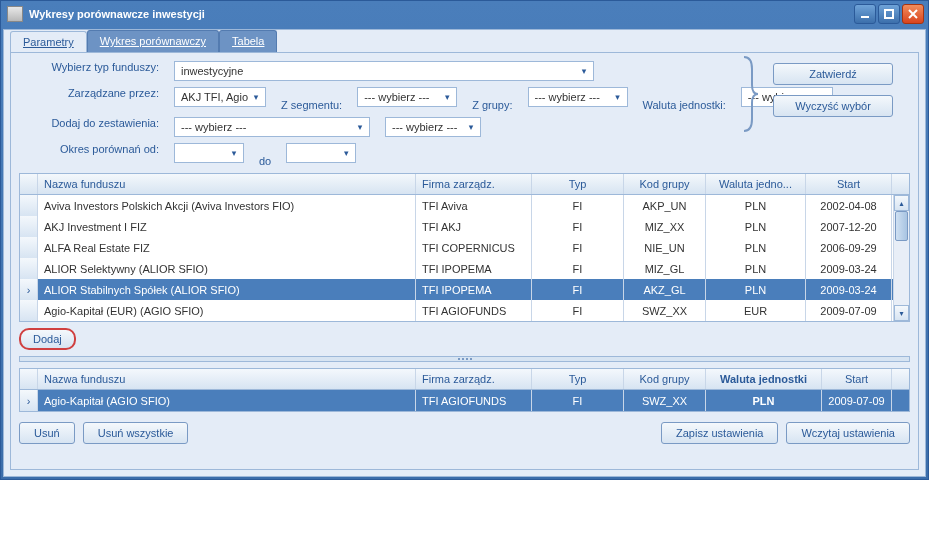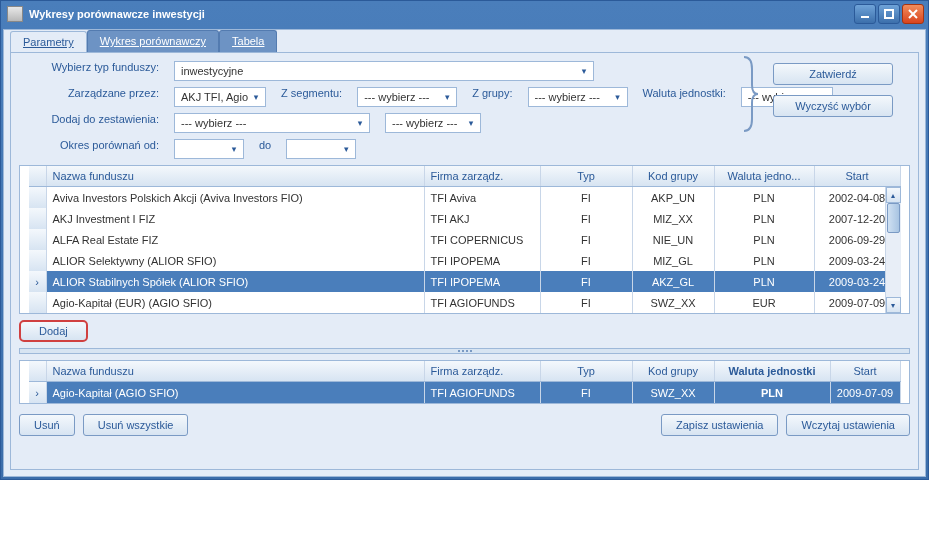--- a/index.html
+++ b/index.html
@@ -18,34 +18,34 @@
 
 .tabs { display: flex; height: 22px; background: #e4ecf7; padding-left: 6px; }
 .tab { padding: 4px 12px 3px; background: #6d93c4; color: #fff; border: 1px solid #537bb0; border-bottom: none; margin-right: 0; border-radius: 3px 3px 0 0; cursor: pointer; text-decoration: underline; }
 .tab.active { background: #e4ecf7; color: #2b5a99; border-color: #9db8d9; position: relative; top: 1px; }
 
 .tabpage { flex: 1; border: 1px solid #9db8d9; margin: 0 6px 6px; background: #e4ecf7; display: flex; flex-direction: column; padding: 8px; gap: 6px; position: relative; }
 
 .form-rows { display: flex; flex-direction: column; gap: 6px; color: #2b5a99; }
 .row { display: flex; align-items: flex-start; gap: 15px; }
 .lbl { text-align: right; width: 140px; }
-.lbl.short { width: auto; }
+.lbl.short { width: auto; margin-top: 12px; }
 
 .combo { height: 20px; background: #fff; border: 1px solid #9db8d9; display: inline-flex; align-items: center; padding: 0 2px 0 6px; color: #333; cursor: pointer; }
 .combo .txt { flex: 1; white-space: nowrap; overflow: hidden; }
 .combo .dd { width: 14px; text-align: center; color: #2b5a99; font-size: 9px; }
 
 .right-actions { position: absolute; right: 10px; top: 10px; width: 150px; display: flex; flex-direction: column; gap: 10px; align-items: center; }
 .brace { position: absolute; right: 158px; top: 2px; width: 20px; height: 78px; }
 .brace svg { width: 100%; height: 100%; }
 
 .btn { height: 22px; padding: 0 14px; background: linear-gradient(#f4f8fc, #d7e4f2); border: 1px solid #7a9ac4; border-radius: 3px; color: #2b5a99; cursor: pointer; display: inline-flex; align-items: center; justify-content: center; }
 .btn.wide { width: 120px; }
 
-.grid-wrap { border: 1px solid #9db8d9; background: #fff; display: flex; flex-direction: column; align-items: center; }
+.grid-wrap { border: 1px solid #9db8d9; background: #fff; display: flex; flex-direction: column; }
 .grid-head { display: flex; background: linear-gradient(#f4f8fc, #d7e4f2); border-bottom: 1px solid #9db8d9; }
 .gh, .gc { border-right: 1px solid #c8d6e8; padding: 4px 6px; overflow: hidden; white-space: nowrap; text-overflow: ellipsis; }
 .gh { color: #2b5a99; text-align: center; }
 .col-ind { width: 18px; border-right: 1px solid #c8d6e8; }
 .col-name { width: 378px; text-align: left !important; }
 .col-firm { width: 116px; text-align: left !important; }
 .col-typ { width: 92px; }
 .col-kod { width: 82px; }
 .col-wal { width: 100px; }
 .col-start { width: 86px; }
@@ -56,21 +56,21 @@
 .gr.sel { background: #4a7ebb; }
 .gr.sel .gc { color: #fff; }
 .gr .col-ind { display: flex; align-items: center; justify-content: center; color: #2b5a99; background: linear-gradient(#f4f8fc, #d7e4f2); }
 .gr.sel .col-ind { color: #2b5a99; }
 .scrollbar { width: 16px; background: #e8eef7; border-left: 1px solid #c8d6e8; position: absolute; right: 0; top: 0; bottom: 0; display: flex; flex-direction: column; }
 .sb-btn { height: 16px; background: linear-gradient(#f4f8fc, #d7e4f2); border: 1px solid #9db8d9; display: flex; align-items: center; justify-content: center; font-size: 8px; color: #2b5a99; cursor: pointer; }
 .sb-track { flex: 1; position: relative; }
 .sb-thumb { position: absolute; left: 1px; right: 1px; top: 0; height: 30px; background: linear-gradient(90deg, #cfe0f2, #a8c4e2); border: 1px solid #7a9ac4; border-radius: 2px; cursor: pointer; }
 
 .add-row { display: flex; }
-.btn.dodaj { border: 2px solid #d04040; border-radius: 5px; padding: 2px 18px; }
+.btn.dodaj { border: 2px solid #d04040; border-radius: 10px; padding: 2px 12px; }
 
 .splitter { height: 6px; background: #d7e4f2; border: 1px solid #9db8d9; display: flex; align-items: center; justify-content: center; gap: 2px; cursor: row-resize; }
 .splitter .dot { width: 2px; height: 2px; background: #7a9ac4; }
 
 .bottom-bar { display: flex; gap: 8px; padding-top: 4px; }
 .bottom-bar .spacer { flex: 1; }
 
 .grid-wrap.top .grid-body { height: 126px; }
 .grid-wrap.bottom .grid-body { height: 88px; }
 .grid-wrap.bottom .col-wal { width: 116px; font-weight: bold; }

